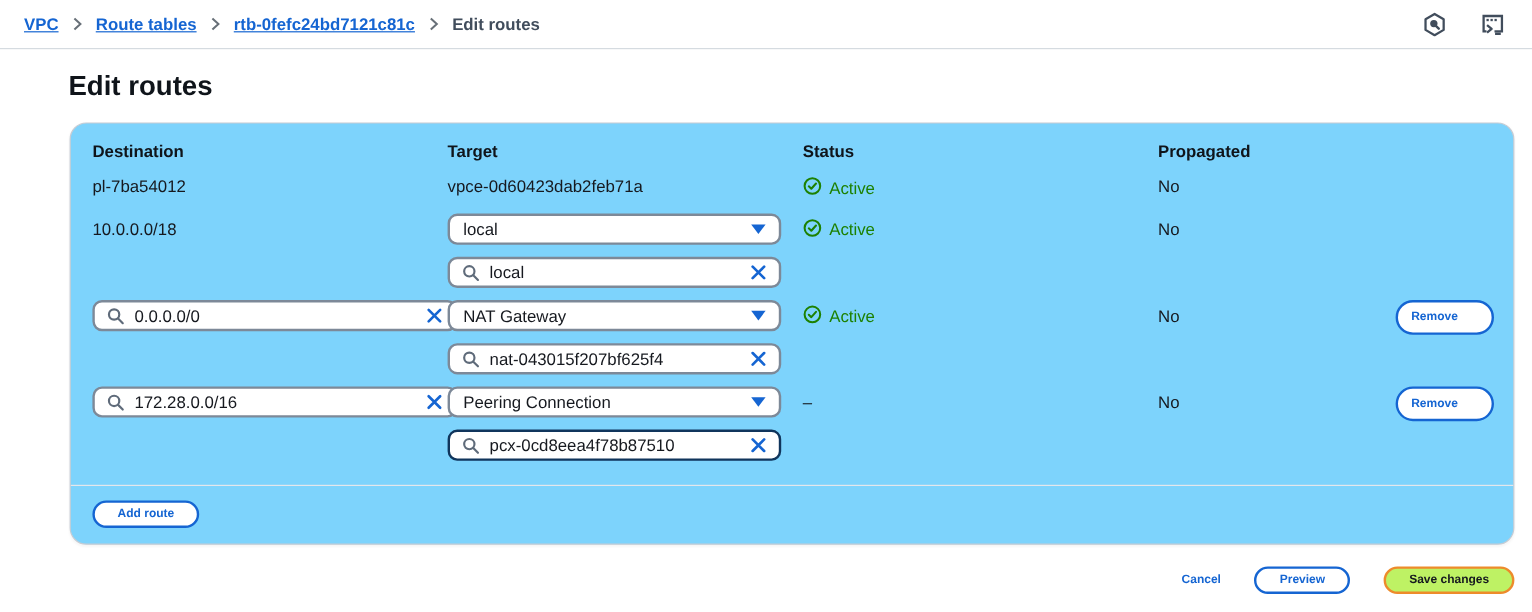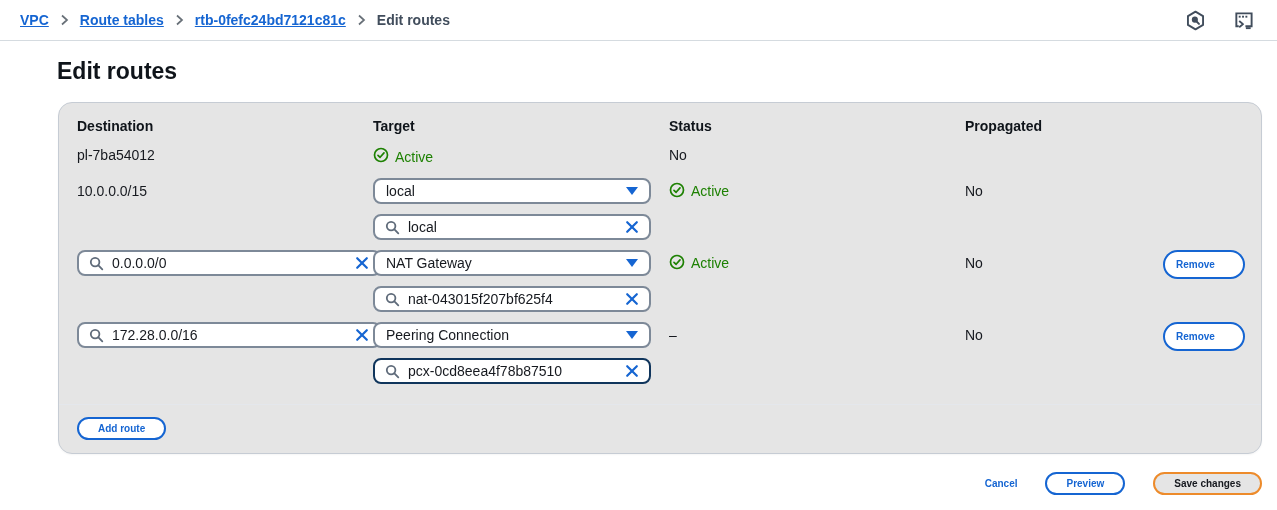--- a/index.html
+++ b/index.html
@@ -13,21 +13,21 @@
   .crumb-link { color:#1565d2; font-weight:700; text-decoration:underline; cursor:pointer; }
   .crumb-current { color:#414d5c; font-weight:700; }
   .crumb-sep { display:flex; align-items:center; }
   .topbar-icons { margin-left:auto; display:flex; align-items:center; gap:26px; }
   .topbar-icons span { display:flex; cursor:pointer; }
 
   
   .page-title { margin:17px 0 0 57px; font-size:23px; font-weight:800; color:#0f141a; }
 
   
-  .card { margin:17px 0 0 58px; width:1204px; background:#e5e5e5;
+  .card { margin:17px 0 0 58px; width:1204px; background:#7dd3fc;
     border:1px solid #c6ccd4; border-radius:14px;
     box-shadow:0 1px 2px rgba(0,28,36,.04); }
   .card-body { padding:15px 18px 20px 18px; }
 
   .row { display:grid; grid-template-columns:296px 296px 296px 196px 1fr;
     align-items:start; }
   .header-row { margin-bottom:13px; }
   .col-h { font-weight:700; color:#0f141a; }
   .text-row { margin-bottom:12px; }
   .ctl-row { margin-bottom:10px; }
@@ -53,21 +53,21 @@
   .search input { border:0; outline:0; flex:1; min-width:0; background:transparent;
     font-family:inherit; font-size:14px; color:#16191f; }
   .mag, .clear { display:flex; align-items:center; }
   .clear { cursor:pointer; }
 
   .btn { font-family:inherit; font-size:10px; font-weight:700; cursor:pointer;
     border-radius:20px; background:#fff; }
   .btn-outline { color:#1565d2; border:2px solid #1565d2; padding:4px 19px; }
   .btn-remove { width:82px; padding:3px 11px; line-height:19px; text-align:left;
     word-break:break-all; margin-left:2px; }
-  .btn-primary { background:#e5e5e5; border:2px solid #ed8b2b; color:#16191f;
+  .btn-primary { background:#bef264; border:2px solid #ed8b2b; color:#16191f;
     padding:4px 19px; }
   .btn-link { border:0; background:transparent; color:#1565d2; padding:4px 0; }
 
   .card-footer { border-top:1px solid #e4e7ec; padding:12px 18px 13px 18px; }
 
   
   .actions { width:1204px; margin:18px 0 0 58px; display:flex; justify-content:flex-end;
     align-items:center; gap:28px; }
 </style>
 </head>
@@ -124,35 +124,36 @@
     <div class="row header-row">
       <div class="col-h">Destination</div>
       <div class="col-h">Target</div>
       <div class="col-h">Status</div>
       <div class="col-h">Propagated</div>
       <div></div>
     </div>
 
     <div class="row text-row">
       <div class="cell-text">pl-7ba54012</div>
+      <div class="cell-text">vpce-0d60423dab2feb71a</div>
       <div class="status-cell">
         <span>
           <svg width="16" height="16" viewBox="0 0 16 16">
             <circle cx="8" cy="8" r="6.5" fill="none" stroke="#1d8102" stroke-width="1.7"></circle>
             <path d="M5 8.3 L7.1 10.3 L11 5.9" fill="none" stroke="#1d8102" stroke-width="1.7" stroke-linecap="round" stroke-linejoin="round"></path>
           </svg>
         </span>
         <span>Active</span>
       </div>
       <div class="cell-text">No</div>
       <div></div>
     </div>
 
     <div class="row ctl-row">
-      <div class="ctl-h cell-text">10.0.0.0/15</div>
+      <div class="ctl-h cell-text">10.0.0.0/18</div>
       <div class="target-stack">
         <div class="select">
           <span>local</span>
           <span class="caret"></span>
         </div>
         <div class="search w278">
           <span class="mag">
             <svg width="15" height="15" viewBox="0 0 15 15">
               <circle cx="6.1" cy="6.1" r="4.3" fill="none" stroke="#5f6b7a" stroke-width="1.8"></circle>
               <path d="M9.4 9.4 L13.3 13.3" stroke="#5f6b7a" stroke-width="1.8" stroke-linecap="round"></path>

